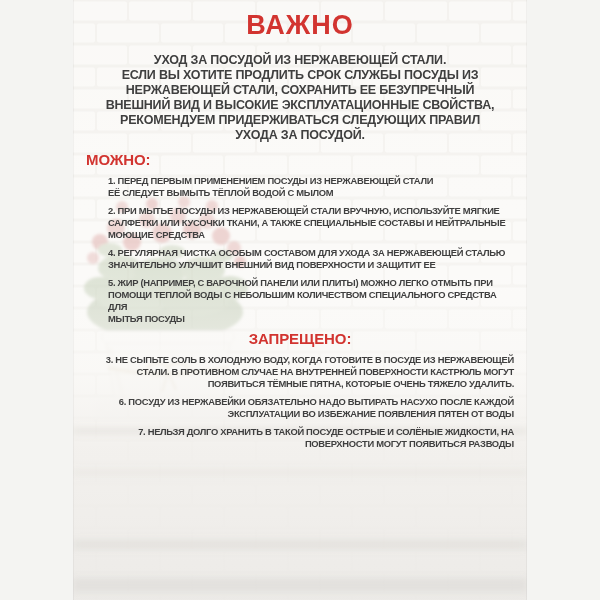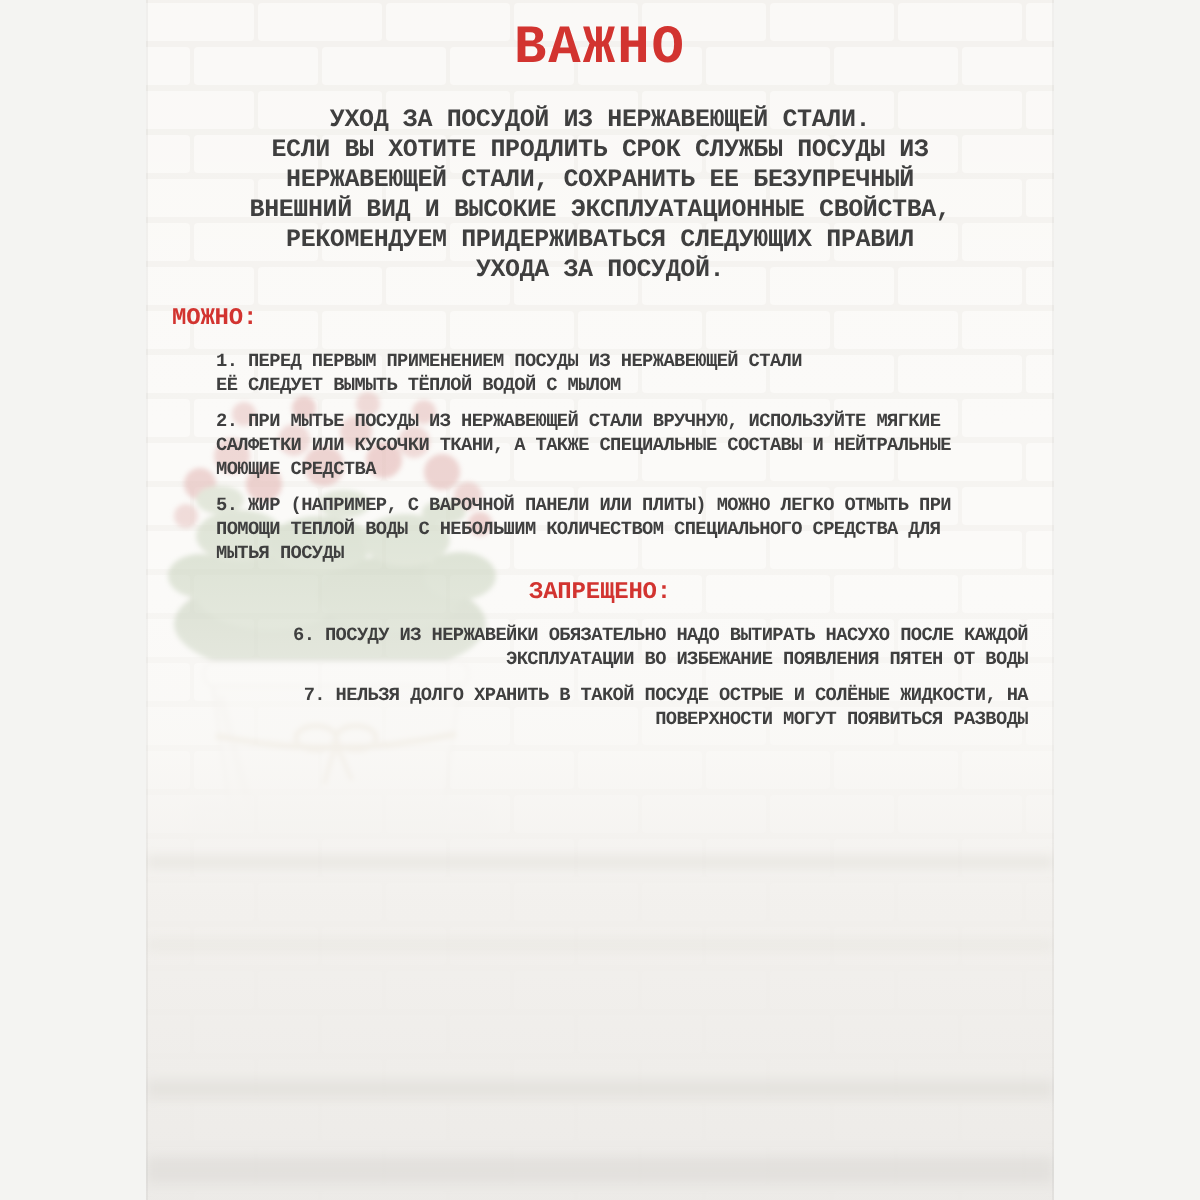--- a/index.html
+++ b/index.html
@@ -2,21 +2,21 @@
 <html><head>
 <meta charset="utf-8">
 <style>
   html, body { margin: 0; padding: 0; background: #ffffff; }
   .canvas {
     position: relative;
     width: 600px;
     height: 600px;
     overflow: hidden;
     background: #fde047;
-    font-family: Liberation Mono, monospace;
+    font-family: Liberation Sans, sans-serif;
   }
   .bg-svg { position: absolute; left: 0; top: 0; width: 600px; height: 600px; }
   .content {
     position: absolute;
     left: 0; top: 0;
     width: 600px; height: 600px;
     box-sizing: border-box;
     padding: 10px 86px 0 86px;
     color: #3f3f3f;
     font-weight: bold;
@@ -34,21 +34,21 @@
     margin: 0 0 9px 0;
     text-align: center;
     font-size: 12.5px;
     line-height: 15px;
     letter-spacing: -0.2px;
     white-space: pre-line;
   }
   .sec-heading {
     margin: 0 0 8px 0;
     color: #d23430;
-    font-size: 12px;
+    font-size: 15px;
     line-height: 15px;
     letter-spacing: -0.1px;
   }
   .sec-heading.right { text-align: center; margin-top: 6px; }
   .item {
     margin: 0 0 6px 0;
     font-size: 9.4px;
     line-height: 12px;
     letter-spacing: -0.3px;
     white-space: pre-line;
@@ -166,26 +166,31 @@
 РЕКОМЕНДУЕМ ПРИДЕРЖИВАТЬСЯ СЛЕДУЮЩИХ ПРАВИЛ
 УХОДА ЗА ПОСУДОЙ.</p>
 
     <div class="sec-heading">МОЖНО:</div>
     <div class="list left">
       <p class="item">1. ПЕРЕД ПЕРВЫМ ПРИМЕНЕНИЕМ ПОСУДЫ ИЗ НЕРЖАВЕЮЩЕЙ СТАЛИ
 ЕЁ СЛЕДУЕТ ВЫМЫТЬ ТЁПЛОЙ ВОДОЙ С МЫЛОМ</p>
       <p class="item">2. ПРИ МЫТЬЕ ПОСУДЫ ИЗ НЕРЖАВЕЮЩЕЙ СТАЛИ ВРУЧНУЮ, ИСПОЛЬЗУЙТЕ МЯГКИЕ
 САЛФЕТКИ ИЛИ КУСОЧКИ ТКАНИ, А ТАКЖЕ СПЕЦИАЛЬНЫЕ СОСТАВЫ И НЕЙТРАЛЬНЫЕ
 МОЮЩИЕ СРЕДСТВА</p>
+      <p class="item">4. РЕГУЛЯРНАЯ ЧИСТКА ОСОБЫМ СОСТАВОМ ДЛЯ УХОДА ЗА НЕРЖАВЕЮЩЕЙ СТАЛЬЮ
+ЗНАЧИТЕЛЬНО УЛУЧШИТ ВНЕШНИЙ ВИД ПОВЕРХНОСТИ И ЗАЩИТИТ ЕЕ</p>
       <p class="item">5. ЖИР (НАПРИМЕР, С ВАРОЧНОЙ ПАНЕЛИ ИЛИ ПЛИТЫ) МОЖНО ЛЕГКО ОТМЫТЬ ПРИ
 ПОМОЩИ ТЕПЛОЙ ВОДЫ С НЕБОЛЬШИМ КОЛИЧЕСТВОМ СПЕЦИАЛЬНОГО СРЕДСТВА ДЛЯ
 МЫТЬЯ ПОСУДЫ</p>
     </div>
 
     <div class="sec-heading right">ЗАПРЕЩЕНО:</div>
     <div class="list right">
+      <p class="item">3. НЕ СЫПЬТЕ СОЛЬ В ХОЛОДНУЮ ВОДУ, КОГДА ГОТОВИТЕ В ПОСУДЕ ИЗ НЕРЖАВЕЮЩЕЙ
+СТАЛИ. В ПРОТИВНОМ СЛУЧАЕ НА ВНУТРЕННЕЙ ПОВЕРХНОСТИ КАСТРЮЛЬ МОГУТ
+ПОЯВИТЬСЯ ТЁМНЫЕ ПЯТНА, КОТОРЫЕ ОЧЕНЬ ТЯЖЕЛО УДАЛИТЬ.</p>
       <p class="item">6. ПОСУДУ ИЗ НЕРЖАВЕЙКИ ОБЯЗАТЕЛЬНО НАДО ВЫТИРАТЬ НАСУХО ПОСЛЕ КАЖДОЙ
 ЭКСПЛУАТАЦИИ ВО ИЗБЕЖАНИЕ ПОЯВЛЕНИЯ ПЯТЕН ОТ ВОДЫ</p>
       <p class="item">7. НЕЛЬЗЯ ДОЛГО ХРАНИТЬ В ТАКОЙ ПОСУДЕ ОСТРЫЕ И СОЛЁНЫЕ ЖИДКОСТИ, НА
 ПОВЕРХНОСТИ МОГУТ ПОЯВИТЬСЯ РАЗВОДЫ</p>
     </div>
   </div>
 </div>
 
 </body></html>

